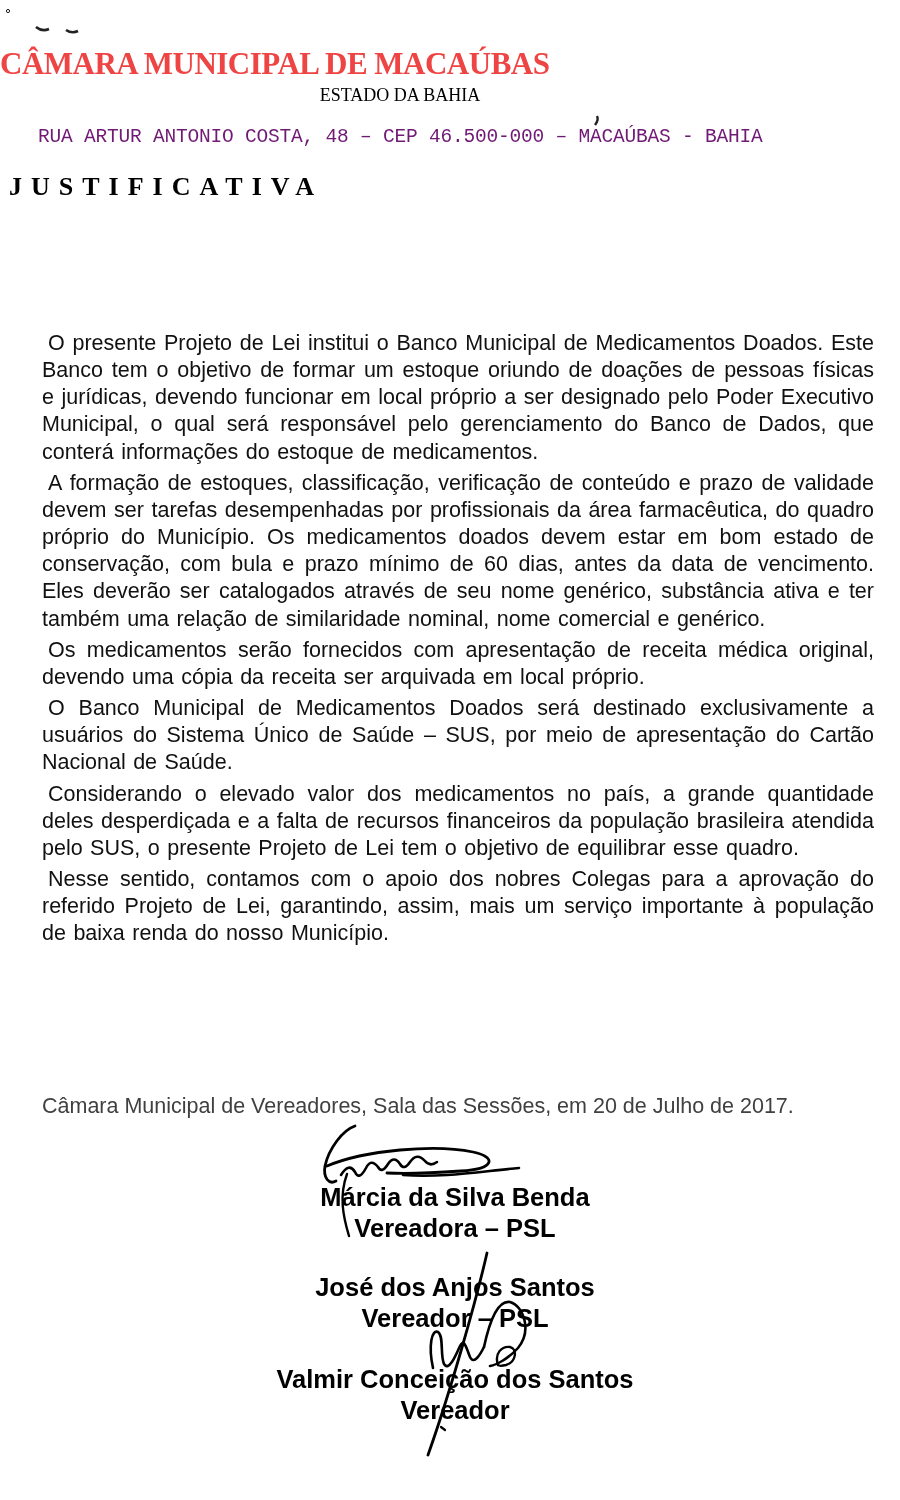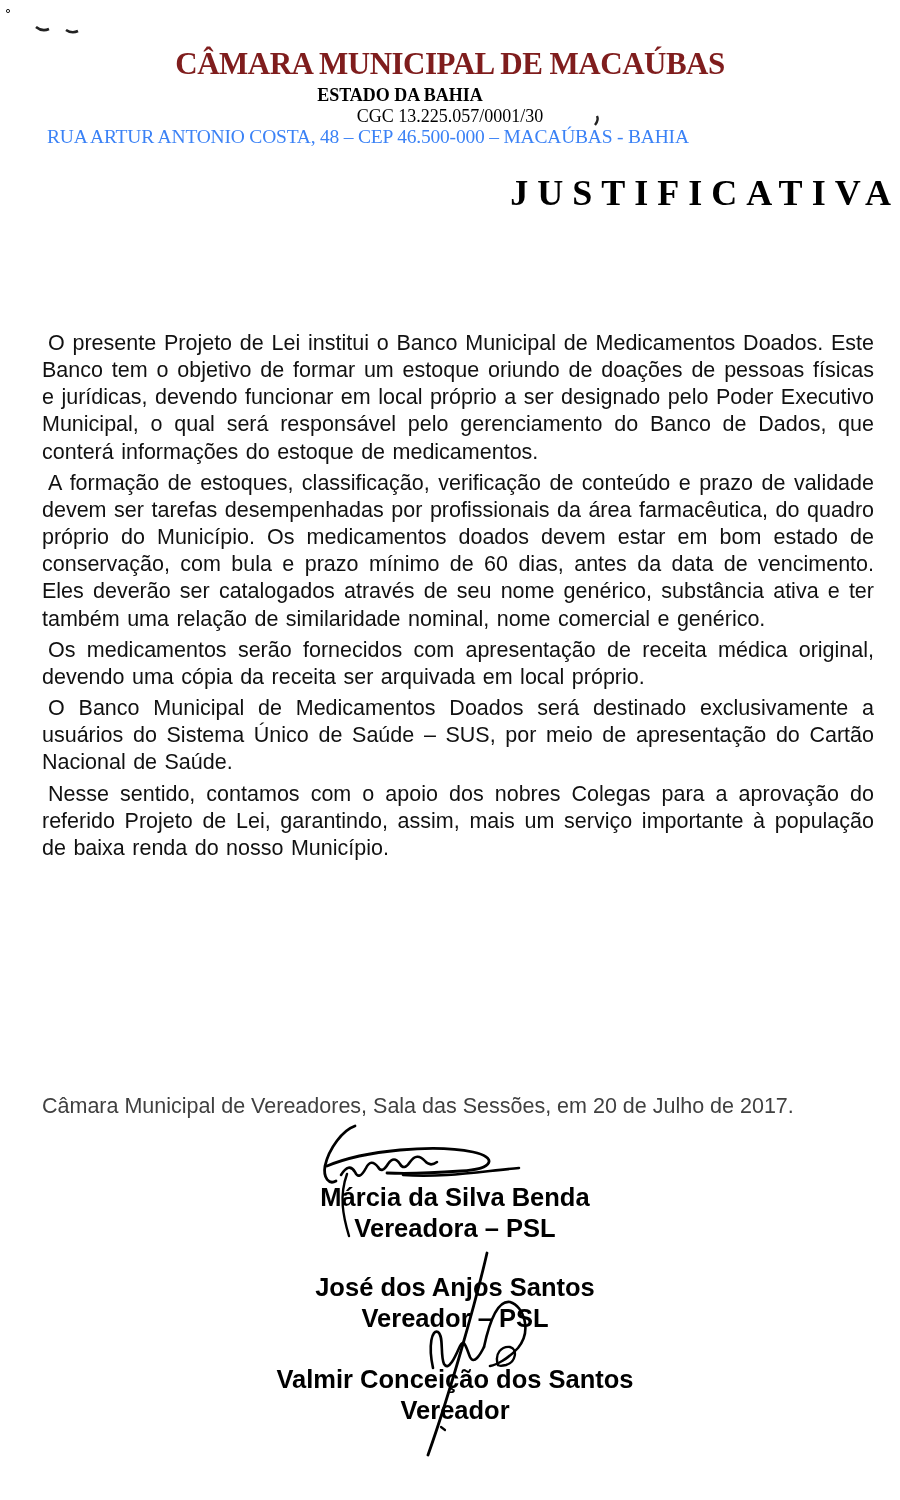--- a/index.html
+++ b/index.html
@@ -9,48 +9,48 @@
     height: 1500px;
     background: #ffffff;
     overflow: hidden;
     font-family: "Liberation Sans", sans-serif;
     color: #0a0a0a;
     margin: 0 auto;
   }
   
   .org-name {
     position: absolute; top: 46px; left: 0; width: 900px;
-    text-align: center;
+    text-align: left;
     font-family: "Liberation Serif", serif;
     font-weight: bold; font-size: 31px; letter-spacing: -0.5px;
-    color: #7f1d1d;
+    color: #ef4444;
   }
   .org-state {
     position: absolute; top: 85px; left: 0; width: 800px;
     text-align: center;
     font-family: "Liberation Serif", serif;
-    font-size: 18px; color: #000; font-weight: bold;
+    font-size: 18px; color: #000;
   }
   .org-cgc {
     position: absolute; top: 106px; left: 0; width: 900px;
     text-align: center;
     font-family: "Liberation Serif", serif;
     font-size: 18px; color: #000;
   }
   .org-address {
-    position: absolute; top: 126px; left: 47px;
-    font-family: Liberation Serif, serif;
-    font-size: 19.5px; letter-spacing: -0.2px; color: #3b82f6;
+    position: absolute; top: 126px; left: 38px;
+    font-family: Liberation Mono, monospace;
+    font-size: 19.5px; letter-spacing: -0.2px; color: #701a75;
     white-space: nowrap;
   }
   .doc-title {
     position: absolute; top: 172px; left: 0; width: 900px;
-    text-align: right;
+    text-align: left;
     font-family: "Liberation Serif", serif;
-    font-weight: bold; font-size: 36px;
+    font-weight: bold; font-size: 26px;
     letter-spacing: 9px; text-indent: 9px;
     color: #000;
   }
   
   .body-text {
     position: absolute; top: 326px; left: 38px; width: 840px;
     font-size: 21.5px; line-height: 27.15px;
     word-spacing: 1.5px; color: #111;
   }
   .body-text p {
@@ -85,30 +85,30 @@
     <path d="M 36 27 q 6 5 13 2" stroke-width="2.6"></path>
     <path d="M 66 30 q 6 4 12 1" stroke-width="2.6"></path>
   </svg>
 
   <svg class="artifact-svg" style="left:590; top:112; left:590px; top:112px;" width="14" height="18" viewBox="0 0 14 18">
     <path d="M 7 4 q 2 4 -2 9" stroke-width="2.4"></path>
   </svg>
 
   <div class="org-name">CÂMARA MUNICIPAL DE MACAÚBAS</div>
   <div class="org-state">ESTADO DA BAHIA</div>
-  <div class="org-cgc">CGC 13.225.057/0001/30</div>
   <div class="org-address">RUA ARTUR ANTONIO COSTA, 48 – CEP 46.500-000 – MACAÚBAS - BAHIA</div>
 
   <div class="doc-title">JUSTIFICATIVA</div>
 
   <div class="body-text">
     <p>O presente Projeto de Lei institui o Banco Municipal de Medicamentos Doados. Este Banco tem o objetivo de formar um estoque oriundo de doações de pessoas físicas e jurídicas, devendo funcionar em local próprio a ser designado pelo Poder Executivo Municipal, o qual será responsável pelo gerenciamento do Banco de Dados, que conterá informações do estoque de medicamentos.</p>
     <p>A formação de estoques, classificação, verificação de conteúdo e prazo de validade devem ser tarefas desempenhadas por profissionais da área farmacêutica, do quadro próprio do Município. Os medicamentos doados devem estar em bom estado de conservação, com bula e prazo mínimo de 60 dias, antes da data de vencimento. Eles deverão ser catalogados através de seu nome genérico, substância ativa e ter também uma relação de similaridade nominal, nome comercial e genérico.</p>
     <p>Os medicamentos serão fornecidos com apresentação de receita médica original, devendo uma cópia da receita ser arquivada em local próprio.</p>
     <p>O Banco Municipal de Medicamentos Doados será destinado exclusivamente a usuários do Sistema Único de Saúde – SUS, por meio de apresentação do Cartão Nacional de Saúde.</p>
+    <p>Considerando o elevado valor dos medicamentos no país, a grande quantidade deles desperdiçada e a falta de recursos financeiros da população brasileira atendida pelo SUS, o presente Projeto de Lei tem o objetivo de equilibrar esse quadro.</p>
     <p>Nesse sentido, contamos com o apoio dos nobres Colegas para a aprovação do referido Projeto de Lei, garantindo, assim, mais um serviço importante à população de baixa renda do nosso Município.</p>
   </div>
 
   <div class="date-line">Câmara Municipal de Vereadores, Sala das Sessões, em 20 de Julho de 2017.</div>
 
   <svg class="sig-svg" style="left:303px; top:1118px;" width="224" height="122" viewBox="0 0 224 122">
     <path d="M 52 8 C 40 12, 26 30, 22 48 C 20 60, 26 67, 33 63" stroke-width="2.8"></path>
     <path d="M 24 48 C 62 32, 132 26, 170 34 C 194 39, 192 51, 158 53 C 130 55, 100 56, 84 55" stroke-width="2.8"></path>
     <path d="M 38 57 q 8 -13 14 -3 q 4 9 11 -4 q 5 -10 12 -1 q 4 7 10 -3 q 6 -9 12 0 q 4 7 10 -2 q 7 -10 15 -1 q 5 6 12 1" stroke-width="2.6"></path>
     <path d="M 100 57 C 140 60, 180 53, 216 50" stroke-width="2.6"></path>

